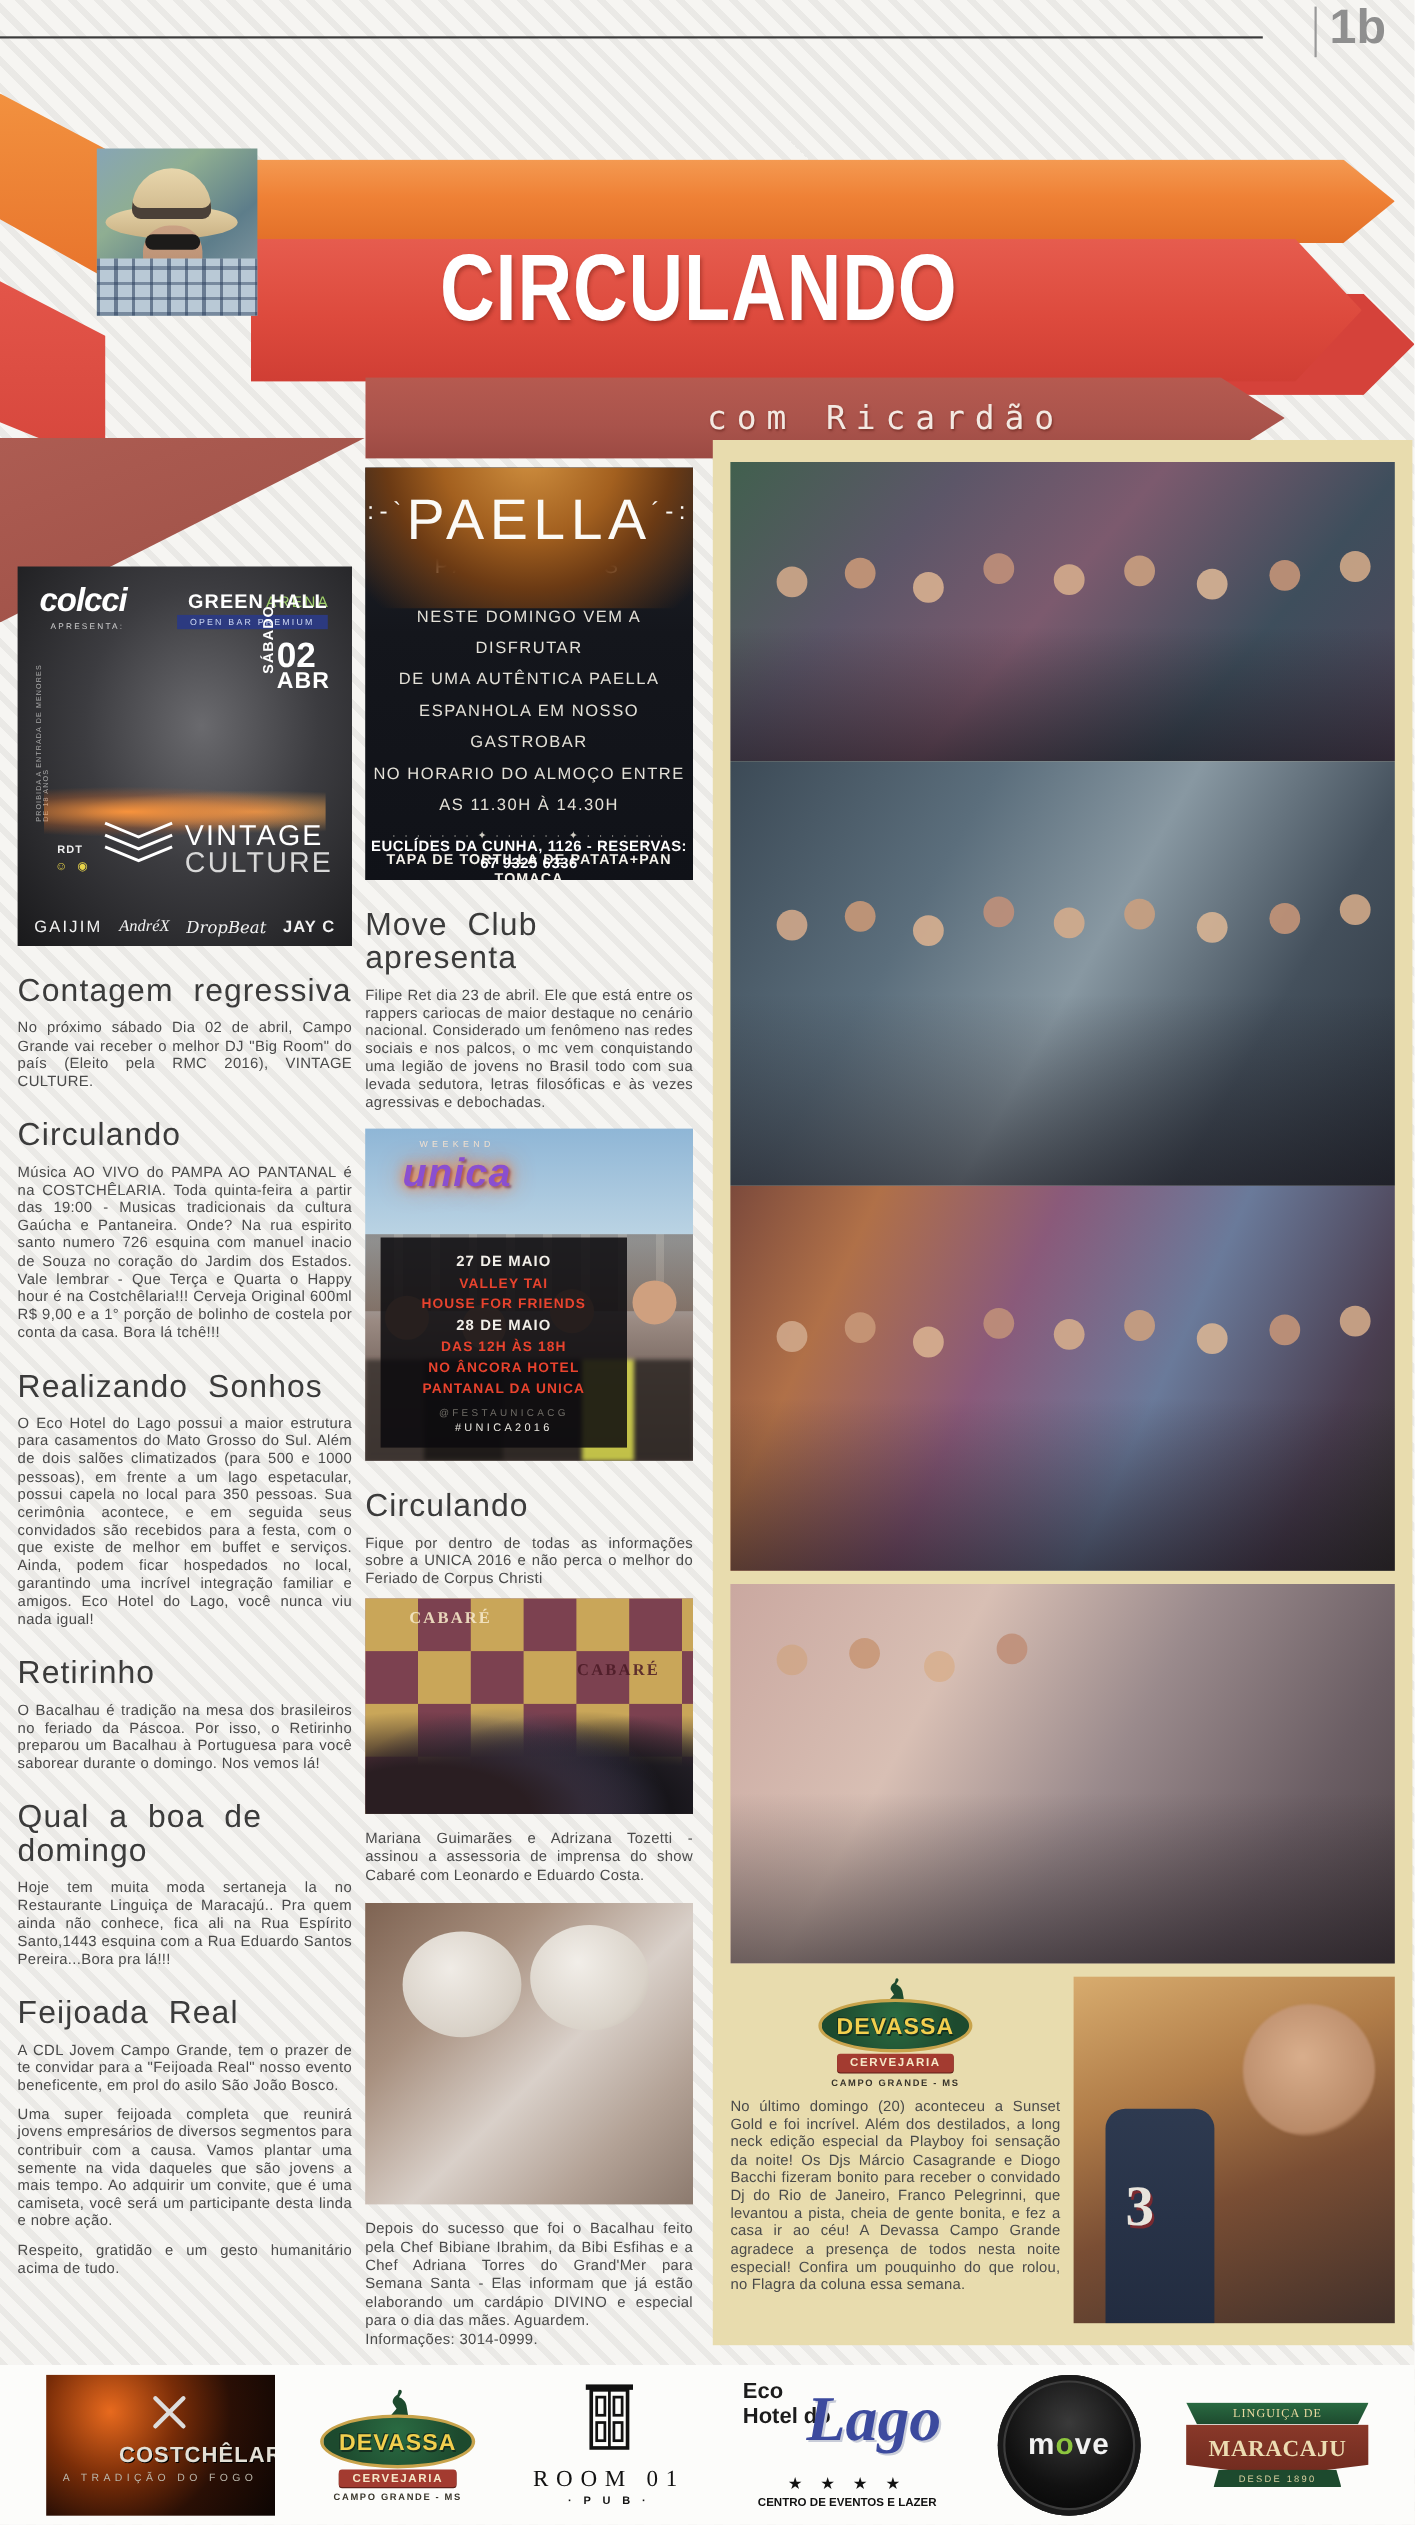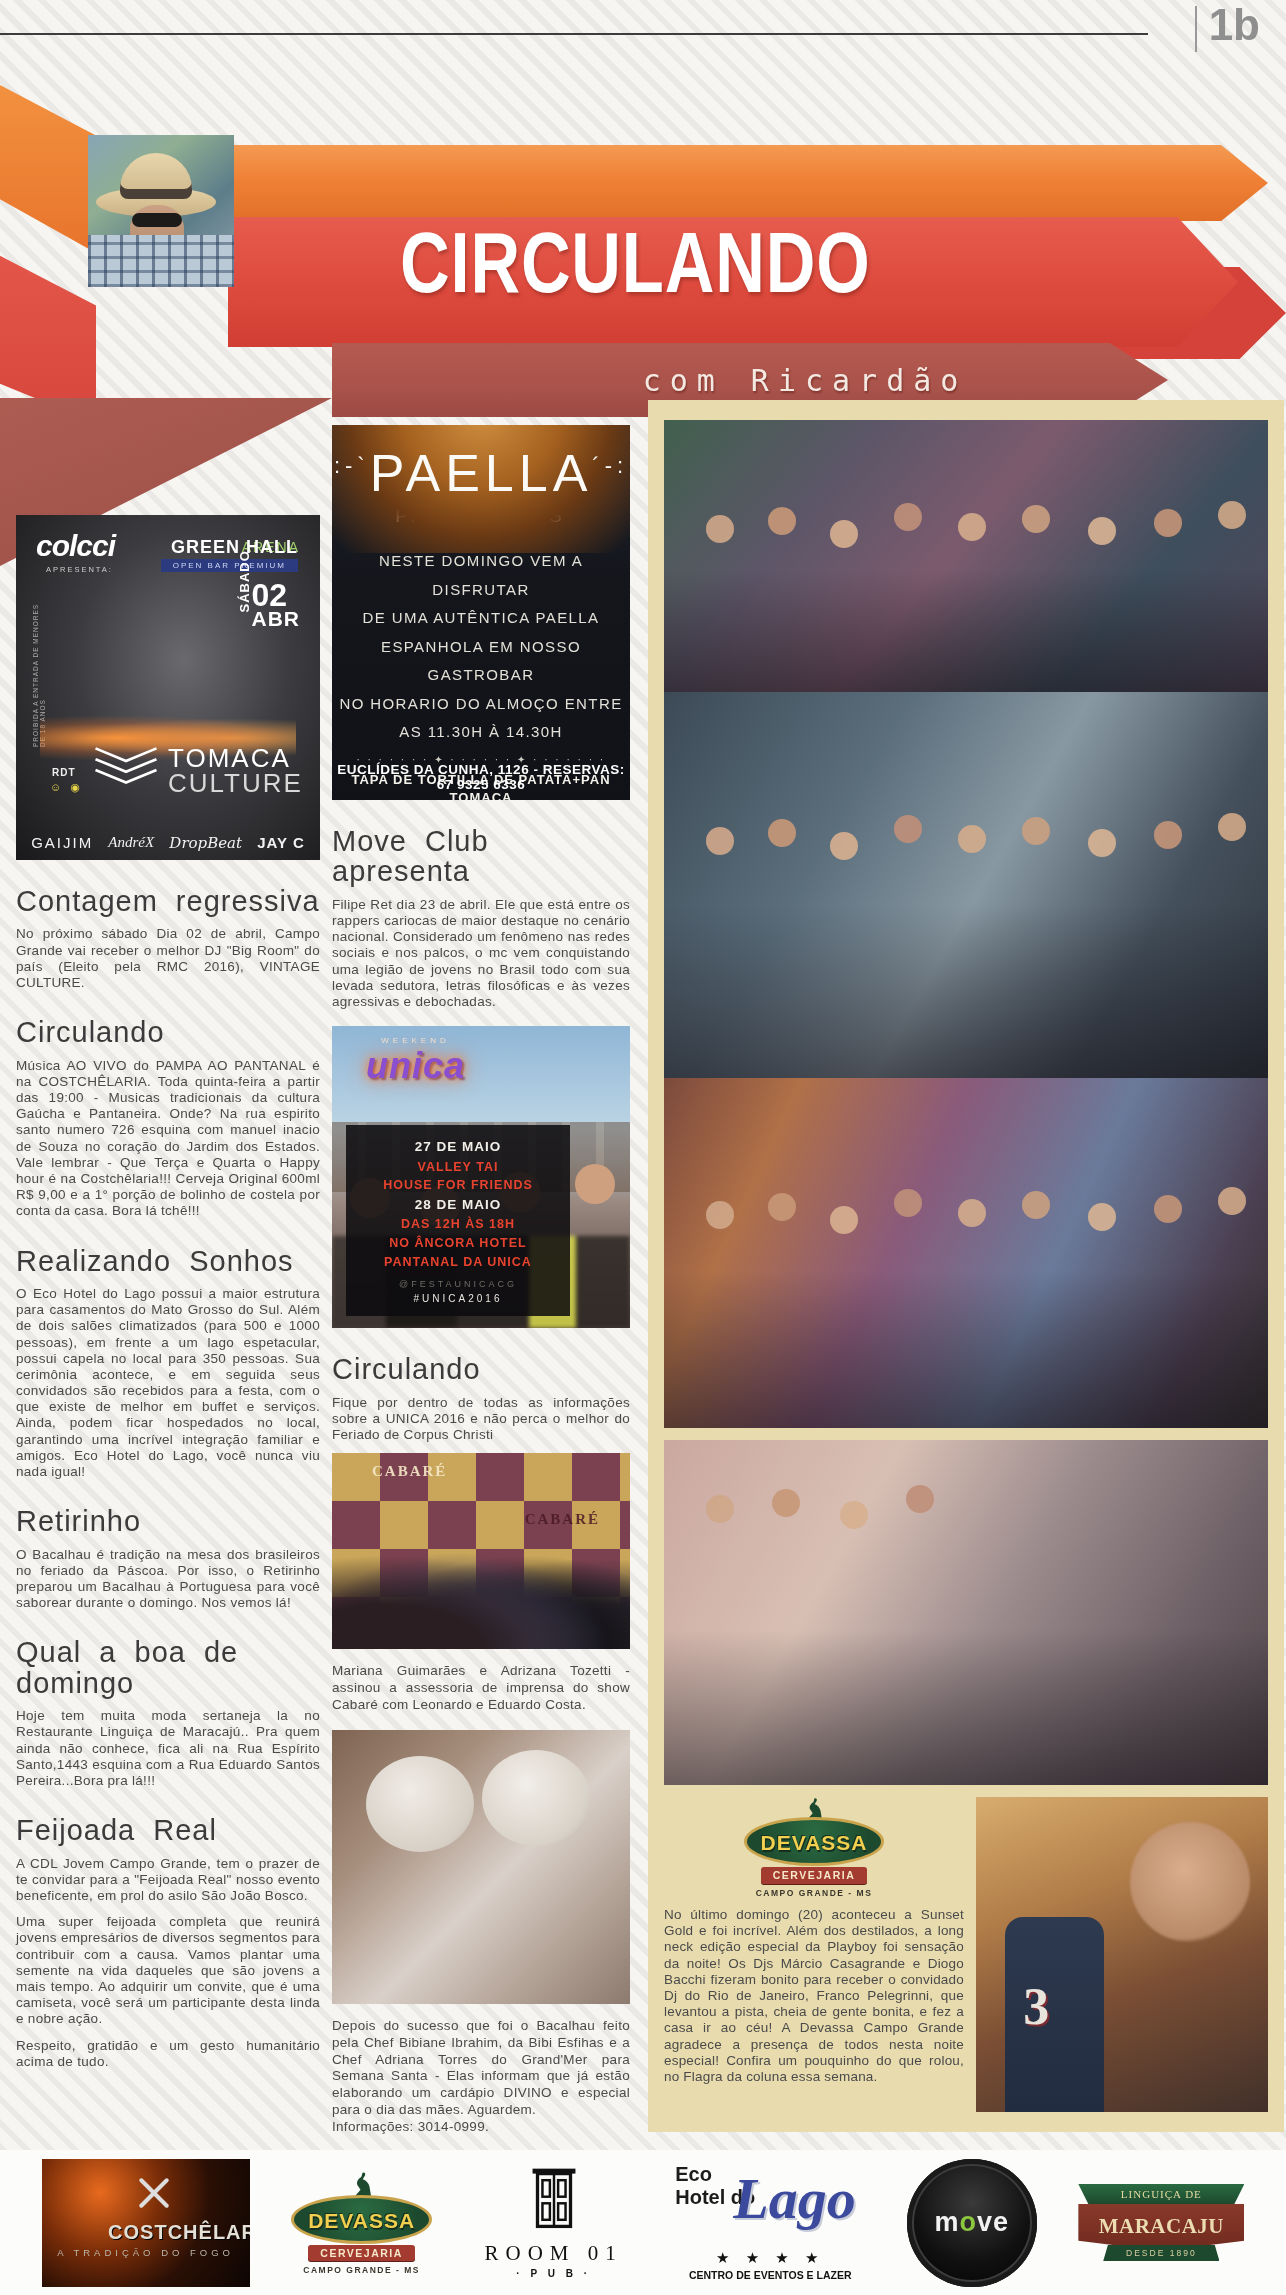--- a/index.html
+++ b/index.html
@@ -282,21 +282,21 @@
         <span class="colcci-chevrons">
           <svg viewBox="0 0 80 58" width="72" height="52">
               <g fill="none" stroke="#fff" stroke-width="3">
                 <path d="M6 6 L40 20 L74 6"></path>
                 <path d="M6 18 L40 32 L74 18"></path>
                 <path d="M6 30 L40 44 L74 30"></path>
               </g>
             </svg>
         </span>
         <div class="colcci-vc">
-          <div>TOMACA</div>
+          <div>VINTAGE</div>
           <div class="l2">CULTURE</div>
         </div>
       </div>
       <div class="colcci-rdt">RDT</div>
       <div class="colcci-icons">☺ ◉</div>
       <div class="colcci-djs">
         <span class="dj-1">GAIJIM</span>
         <span class="dj-2">AndréX</span>
         <span class="dj-3">DropBeat</span>
         <span class="dj-4">JAY C</span>

